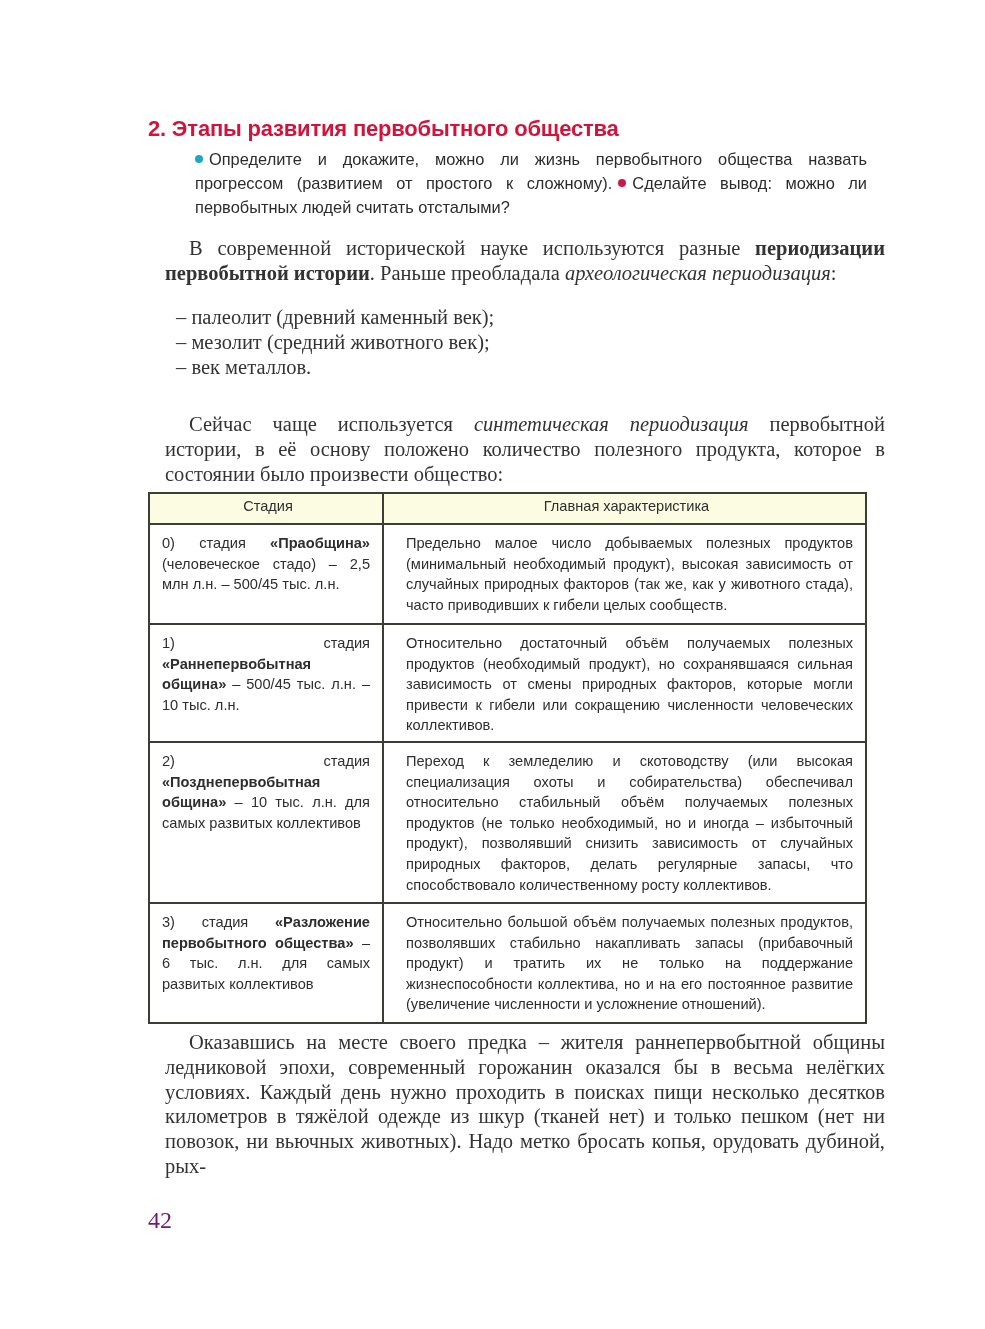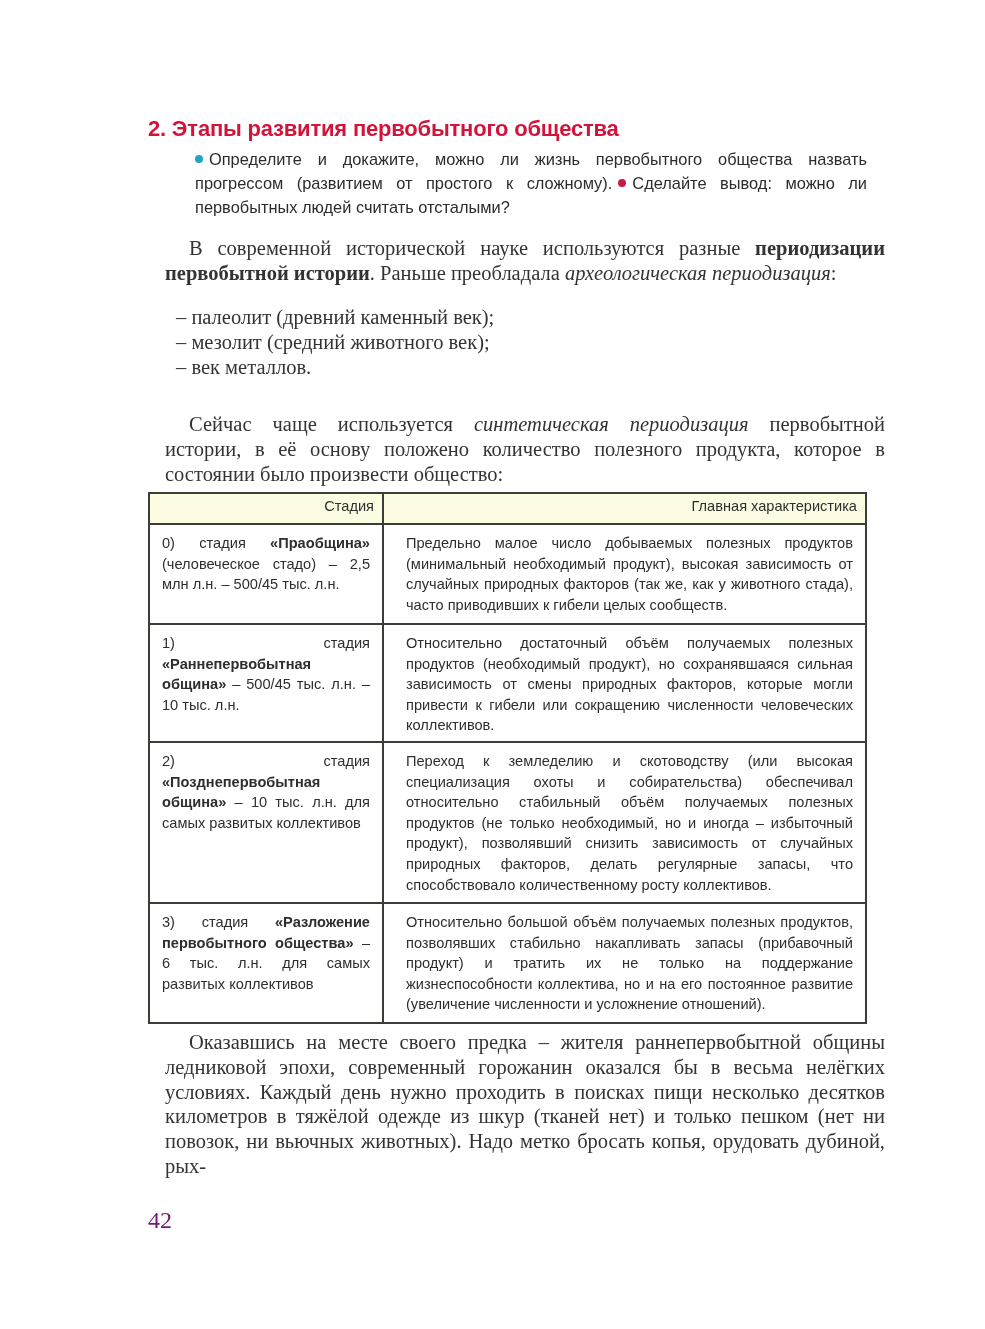--- a/index.html
+++ b/index.html
@@ -31,21 +31,21 @@
   .list div { height: 24.8px; }
 
   table.stages {
     position: absolute; left: 0; top: 492px; width: 719px;
     border-collapse: collapse; font-family: "Liberation Sans", sans-serif;
     font-size: 14.6px; line-height: 20.6px; color: #2e2e2e;
   }
   table.stages th, table.stages td { border: 2px solid #3c3d36; vertical-align: top; }
   table.stages th {
     background: #fcfce3; font-weight: normal; height: 27px; padding: 2px 8px 0 12px;
-    font-size: 14.6px; text-align: right;
+    font-size: 14.6px; text-align: center;
   }
   table.stages th.char { }
   td.stage { width: 208px; padding: 8px 12px 4px 12px; text-align: justify; }
   td.desc { padding: 8px 12px 4px 22px; text-align: justify; }
   td.stage b { font-weight: bold; }
   tr.r0 td { height: 86px; }
   tr.r1 td { height: 104px; }
   tr.r2 td { height: 147px; }
   tr.r3 td { height: 106px; }
 

